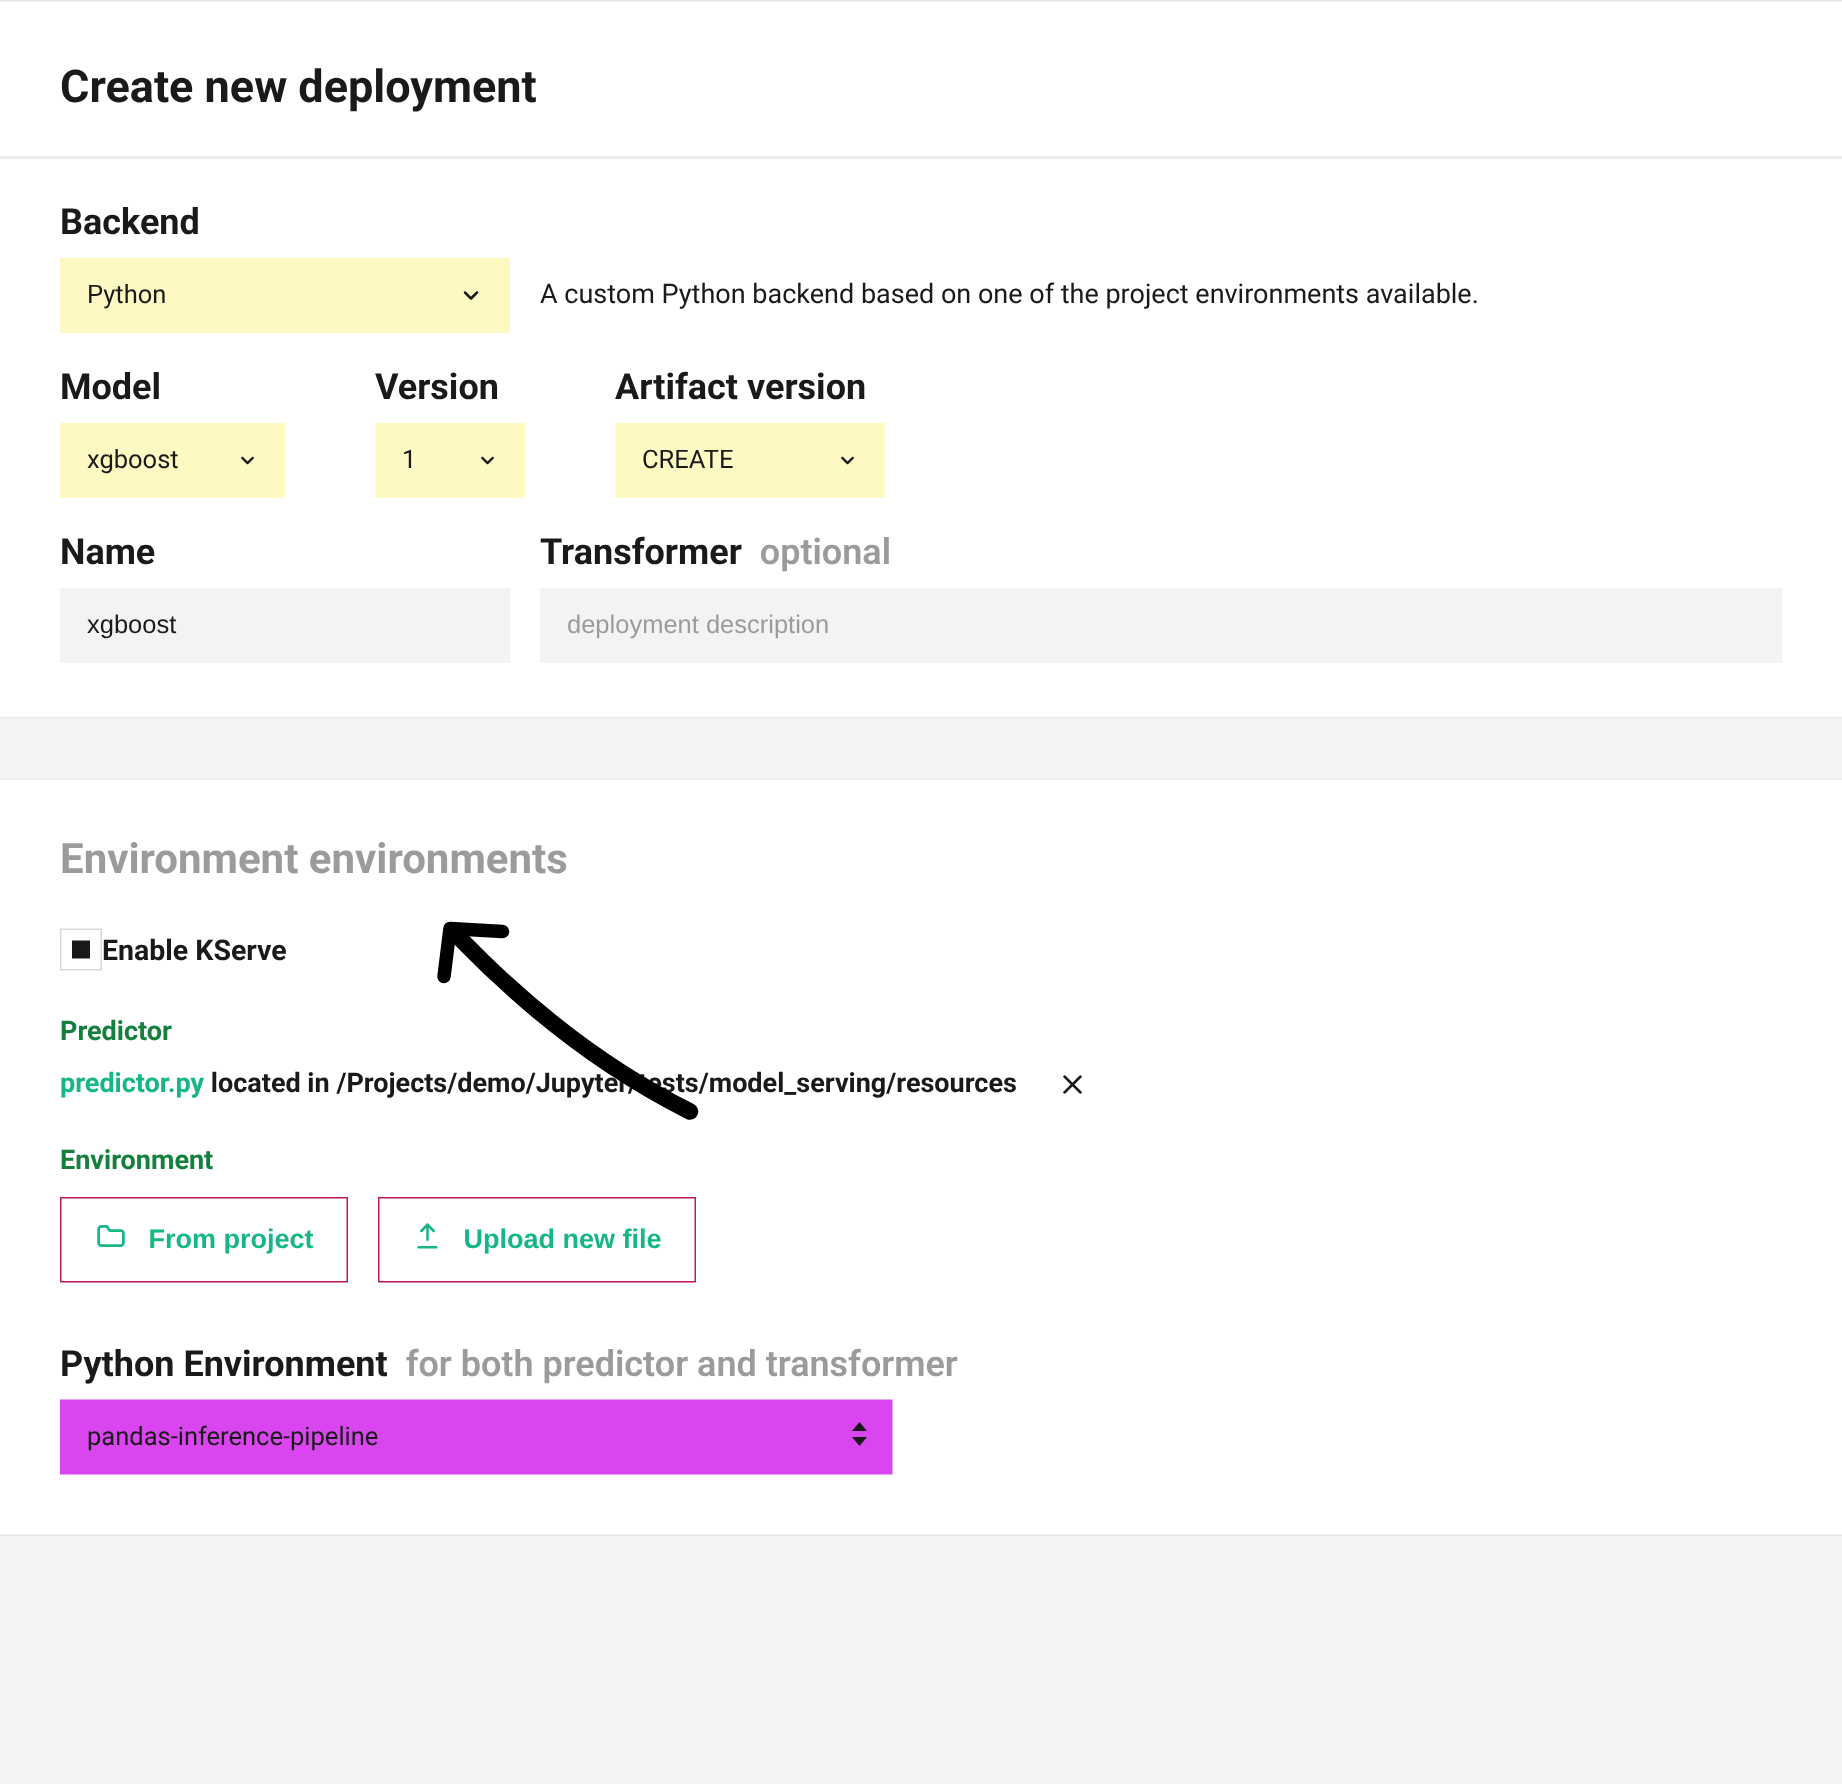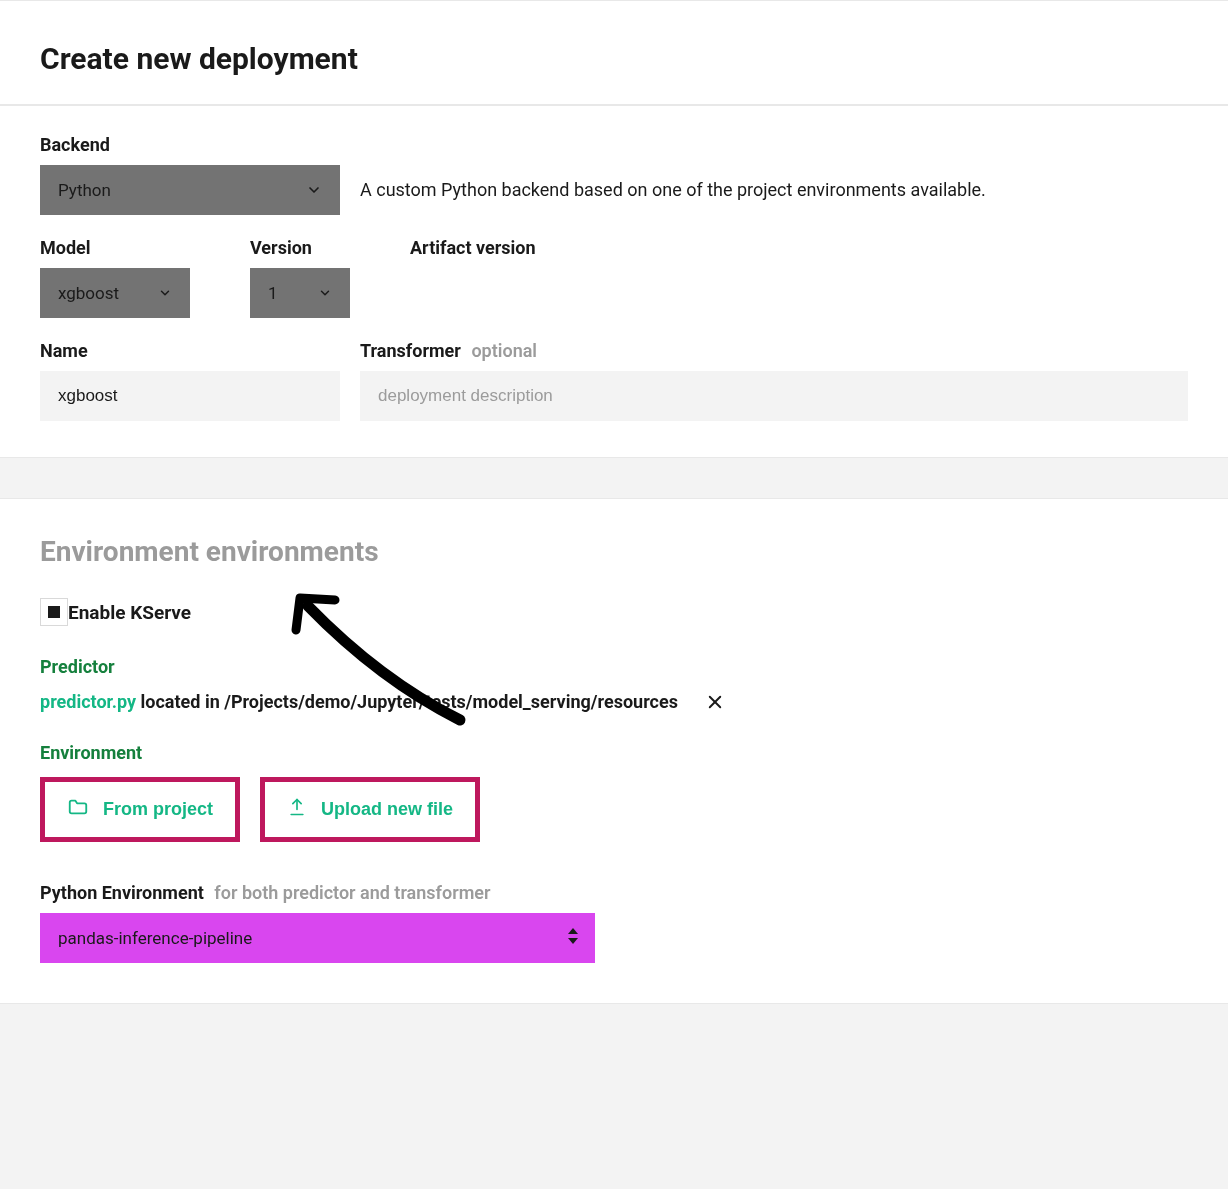--- a/index.html
+++ b/index.html
@@ -22,36 +22,36 @@
       font-size: 30px;
       font-weight: 700;
       color: #1a1a1a;
     }
     .form-panel {
       padding: 28px 40px 36px 40px;
     }
     .row { display: flex; align-items: flex-start; gap: 20px; margin-bottom: 22px; }
     .row.align-center { align-items: center; }
     .field-label {
-      font-size: 18px;
+      font-size: 24px;
       font-weight: 700;
       color: #1a1a1a;
       margin-bottom: 10px;
       display: block;
     }
     .field-label .optional {
       font-weight: 600;
       color: #9b9b9b;
       margin-left: 6px;
     }
     .select-box {
       display: inline-flex;
       align-items: center;
       justify-content: space-between;
-      background: #737373;
+      background: #fef9c3;
       border: none;
       padding: 0 18px;
       height: 50px;
       font-size: 17px;
       color: #1a1a1a;
       cursor: pointer;
     }
     .select-box .val { flex: 1; text-align: left; }
     .chevron { display:inline-flex; margin-left: 16px; }
     .helper-text {
@@ -98,21 +98,21 @@
     .file-line {
       display: flex; align-items: center; gap: 10px;
       font-size: 18px; margin-bottom: 30px;
     }
     .file-link { color: #14b785; font-weight: 700; cursor: pointer; }
     .file-rest-strong { font-weight: 700; color: #1a1a1a;}
     .x-icon { margin-left: 18px; cursor: pointer; display:inline-flex; align-items:center; }
     .btn-row { display:flex; gap: 20px; margin-bottom: 40px; }
     .btn {
       display:inline-flex; align-items:center; gap:14px;
-      border:5px solid #be185d; background:#fff;
+      border:1px solid #be185d; background:#fff;
       padding: 14px 22px; cursor:pointer;
       font-size: 18px; font-weight: 700; color: #14b785;
     }
     .btn svg { flex: none; }
     .env-select-row { display:flex; flex-direction:column; }
     .native-select {
       appearance: none;
       -webkit-appearance:none;
       background: #d946ef;
       border: none;
@@ -178,20 +178,28 @@
         <span class="val">1</span>
         <span class="chevron">
           <svg width="14" height="14" viewBox="0 0 24 24" fill="none" stroke="#1a1a1a" stroke-width="2.5" stroke-linecap="round" stroke-linejoin="round">
               <polyline points="6 9 12 15 18 9"></polyline>
             </svg>
         </span>
       </div>
     </div>
     <div class="field-col" style="margin-left:40px;">
       <span class="field-label">Artifact version</span>
+      <div class="select-box" style="width:180px;">
+        <span class="val">CREATE</span>
+        <span class="chevron">
+          <svg width="14" height="14" viewBox="0 0 24 24" fill="none" stroke="#1a1a1a" stroke-width="2.5" stroke-linecap="round" stroke-linejoin="round">
+              <polyline points="6 9 12 15 18 9"></polyline>
+            </svg>
+        </span>
+      </div>
     </div>
   </div>
 
   <div class="row" style="margin-bottom:0;">
     <div class="field-col" style="width:300px;">
       <span class="field-label">Name</span>
       <input class="text-input" value="xgboost" style="">
     </div>
     <div class="field-col" style="flex:1;">
       <span class="field-label">

